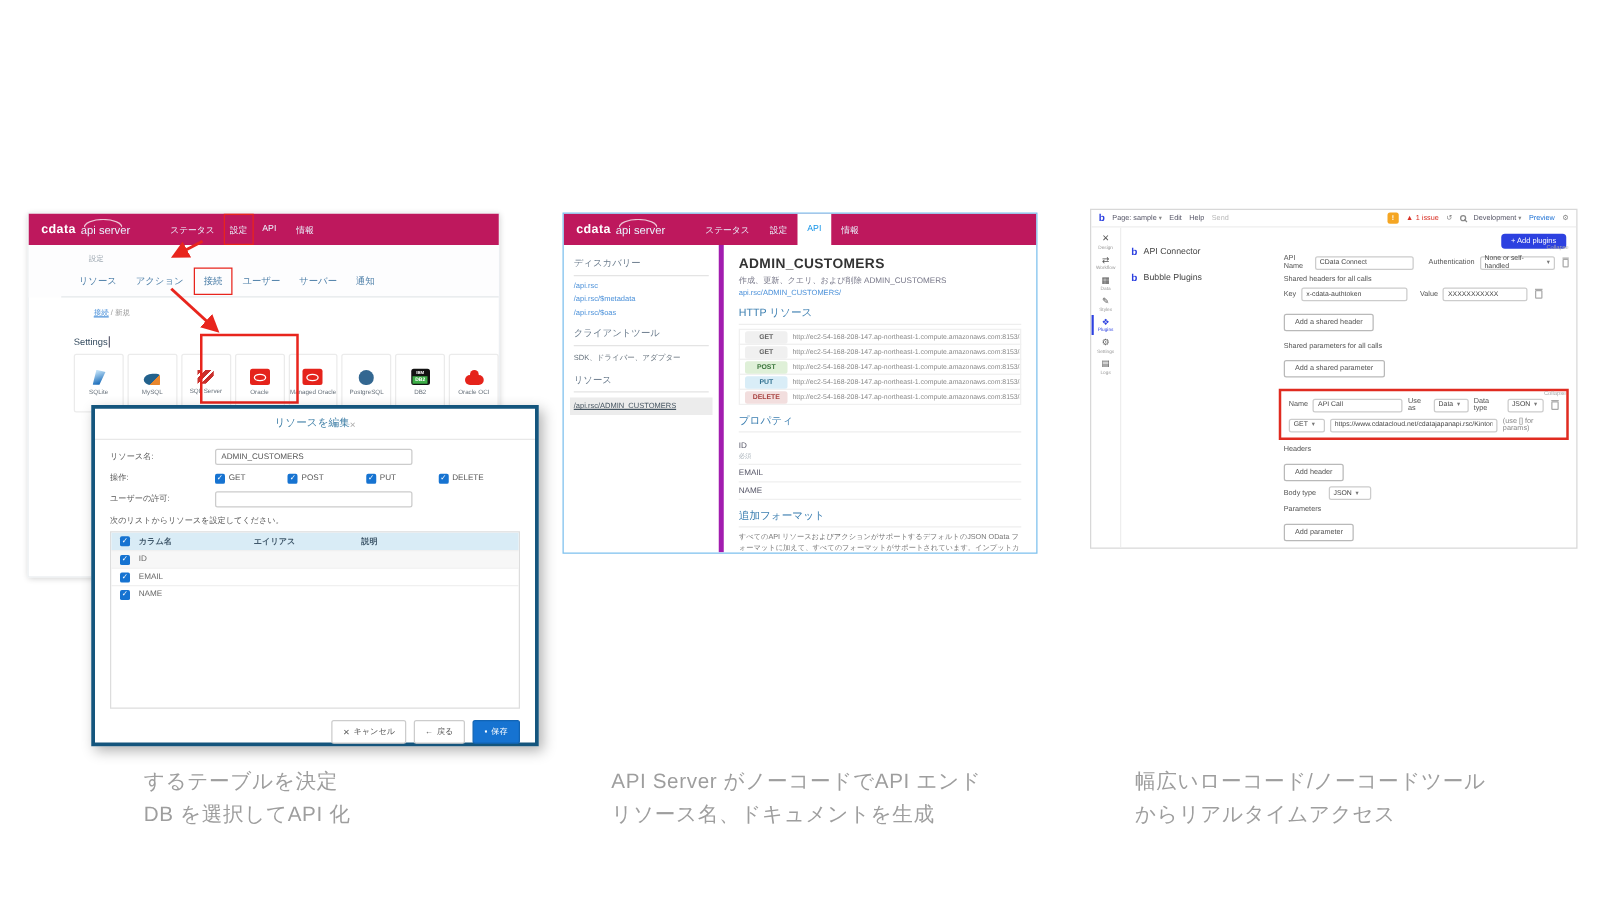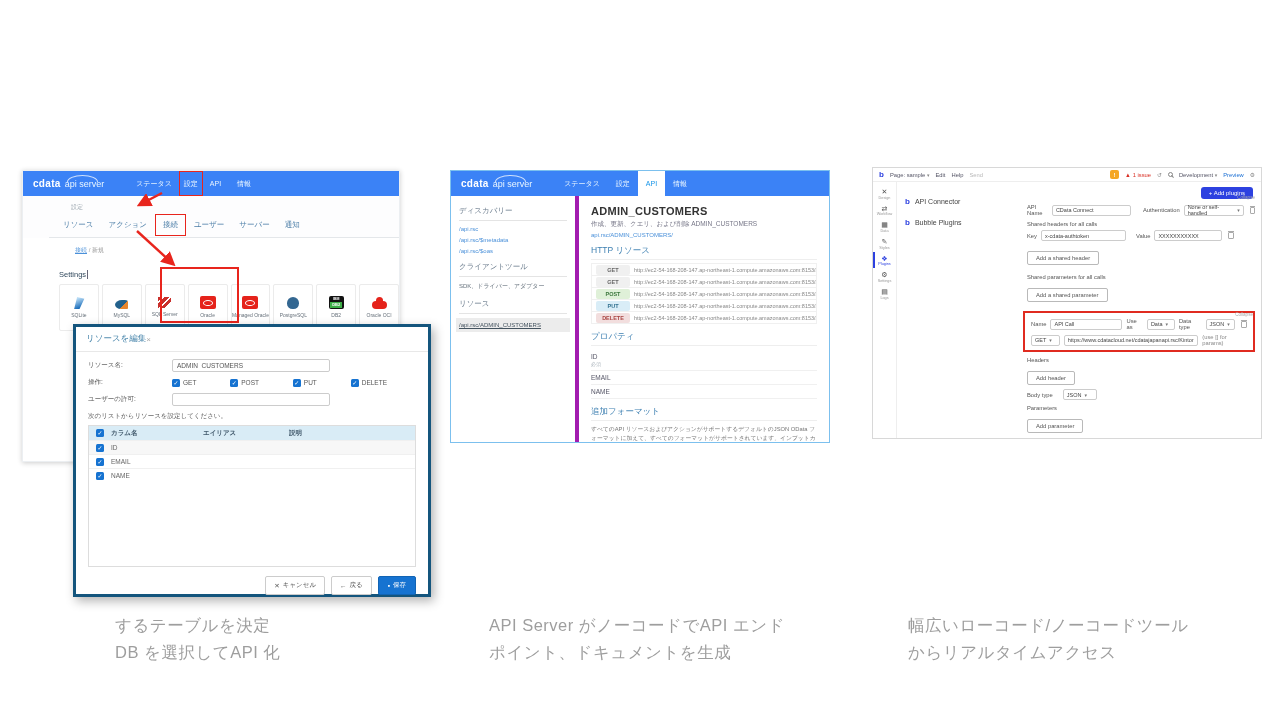--- a/index.html
+++ b/index.html
@@ -8,21 +8,21 @@
   .abs { position:absolute; }
 
   
   #slide { position:relative; width:1280px; height:720px; background:#ffffff; }
   #slide-title { left:74px; top:44px; width:1160px; font-size:40px; font-weight:bold;
     color:#2e4358; letter-spacing:0; white-space:nowrap; }
   .caption { font-size:16.5px; color:#9e9e9e; line-height:1.62; letter-spacing:.5px; }
   #cap1 { left:115px; top:612px; } #cap2 { left:489px; top:612px; } #cap3 { left:908px; top:612px; }
 
   
-  .cdata-header { height:25px; background:#3b82f6; display:flex; align-items:stretch; }
+  .cdata-header { height:25px; background:#be185d; display:flex; align-items:stretch; }
   .cd-logo { display:flex; align-items:center; gap:4px; padding:0 8px 0 10px; }
   .cd-logo .l1 { color:#fff; font-weight:bold; font-size:10px; letter-spacing:.3px; }
   .cd-logo .l2 { color:#e8f5ff; font-size:9px; position:relative; }
   .cd-logo .l2::before { content:""; position:absolute; left:2px; right:6px; top:-4px; height:6px;
     border:1px solid rgba(255,255,255,.75); border-bottom:none; border-radius:50% 50% 0 0/100% 100% 0 0; }
   .cd-nav { display:flex; align-items:stretch; margin-left:16px; }
   .cd-nav .ni { display:flex; align-items:center; padding:0 8px; font-size:7px; color:#eaf6ff; }
   .cd-nav .ni.active { background:#fff; color:#1795e8; }
 
   
@@ -58,21 +58,21 @@
   .ic-db2 .g { font-size:4px; color:#fff; background:#3dae47; line-height:1.5; padding:0 2px; font-weight:bold; }
   .ic-oci { width:15px; height:8px; background:#e5231b; border-radius:5px; position:relative; margin-top:5px; }
   .ic-oci::before { content:""; position:absolute; top:-4px; left:4px; width:7px; height:7px;
     background:#e5231b; border-radius:50%; }
   #pa-tilebox { left:137px; top:96px; width:79px; height:56px; border:2px solid #e8251d; z-index:4; }
   #pa-arrows { left:0; top:0; width:378px; height:292px; z-index:5; pointer-events:none; }
 
   
   #modal { left:73px; top:324px; width:358px; height:273px; background:#fff;
     border:3px solid #14557d; box-shadow:3px 4px 10px rgba(0,0,0,.3); z-index:10; }
-  #modal-head { display:flex; justify-content:flex-start; align-items:center;
+  #modal-head { display:flex; justify-content:center; align-items:center;
     padding:6px 10px; border-bottom:1px solid #e8e8e8; }
   #modal-title { font-size:8.5px; color:#4180a8; }
   #modal-close { font-size:8px; color:#aaa; }
   #modal-body { padding:7px 12px 0; }
   .frow { display:flex; align-items:center; margin-bottom:6px; }
   .flabel { width:84px; font-size:6.5px; color:#555; }
   .fin { width:158px; height:13px; border:1px solid #ccc; border-radius:2px;
     font-size:6.5px; padding:0 4px; color:#555; font-family:inherit; }
   .ops { display:flex; width:215px; justify-content:space-between; }
   .opg { display:flex; align-items:center; gap:3px; font-size:6.5px; color:#555; }
@@ -507,20 +507,20 @@
       </div>
     </div>
   </div>
 
   <div id="cap1" class="abs caption">
     <div>するテーブルを決定</div>
       <div>DB を選択してAPI 化</div>
   </div>
   <div id="cap2" class="abs caption">
     <div>API Server がノーコードでAPI エンド</div>
-      <div>ポイント、ドキュメントを生成</div>
+      <div>リソース名、ドキュメントを生成</div>
   </div>
   <div id="cap3" class="abs caption">
     <div>幅広いローコード/ノーコードツール</div>
       <div>からリアルタイムアクセス</div>
   </div>
 
 </div>
 
 </body></html>

